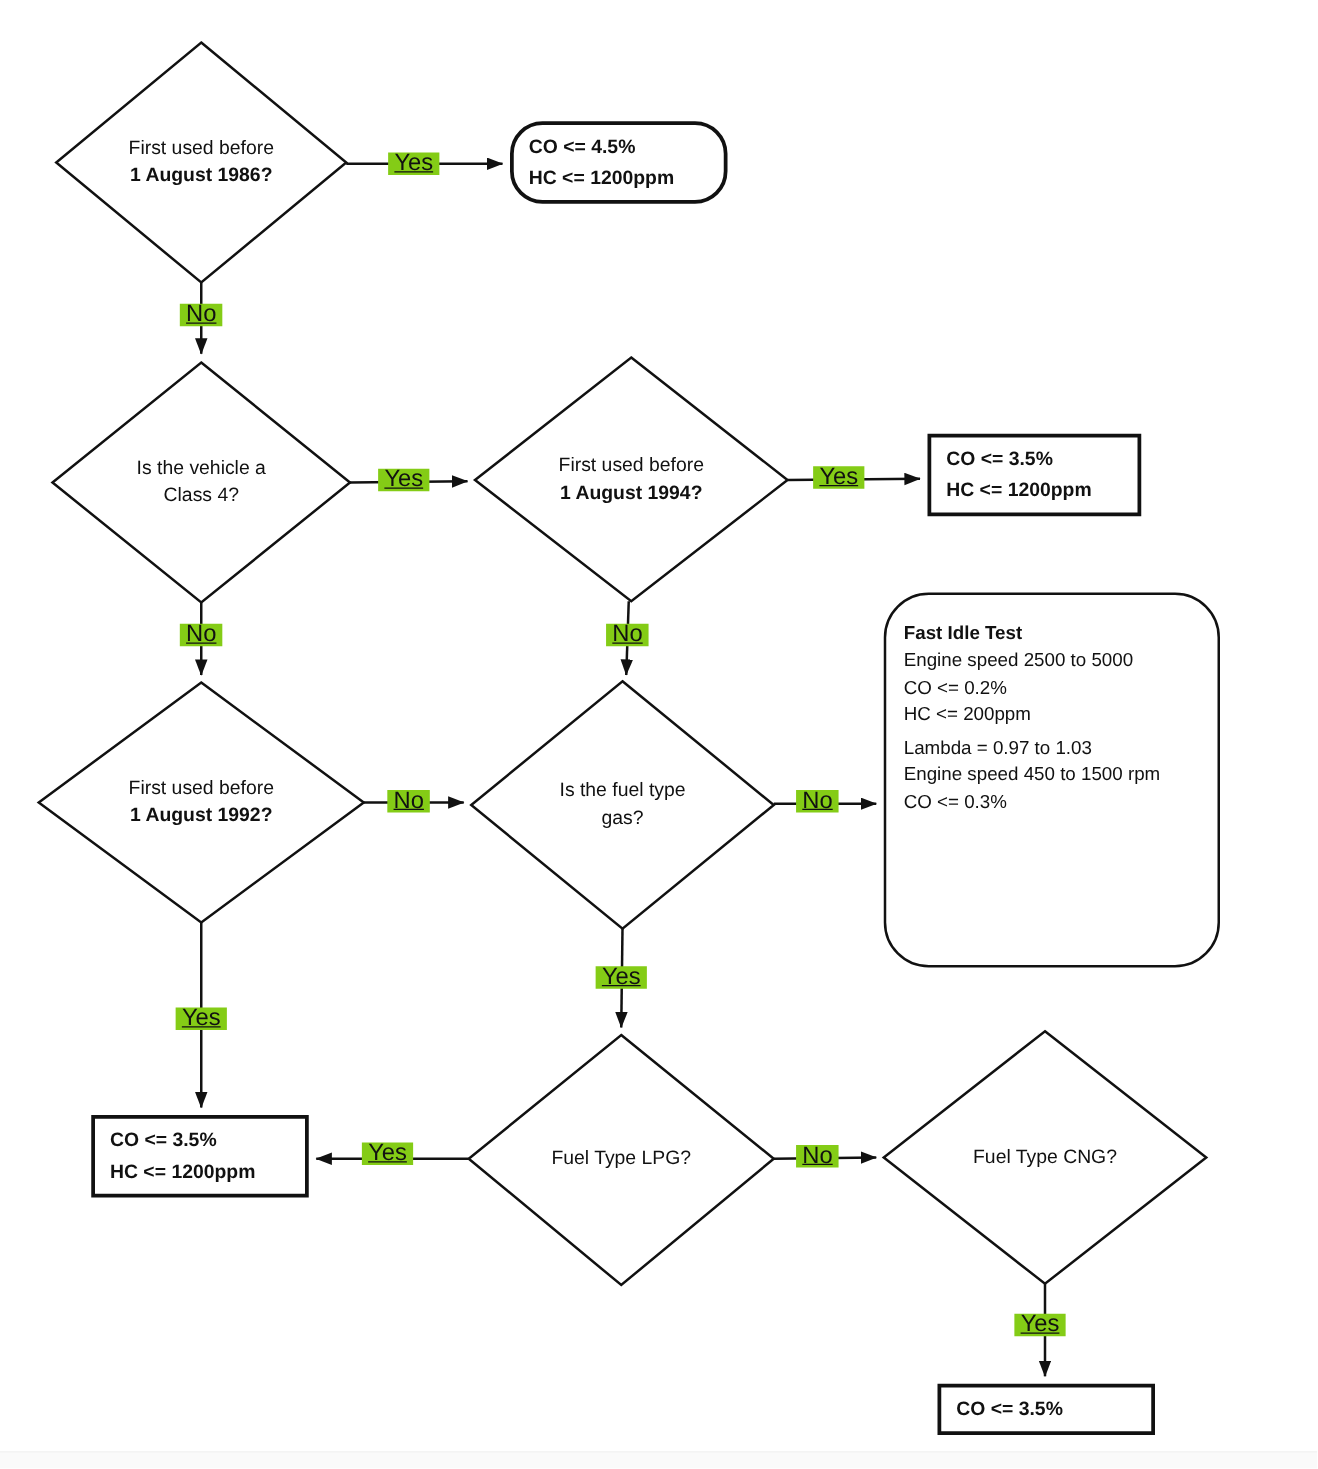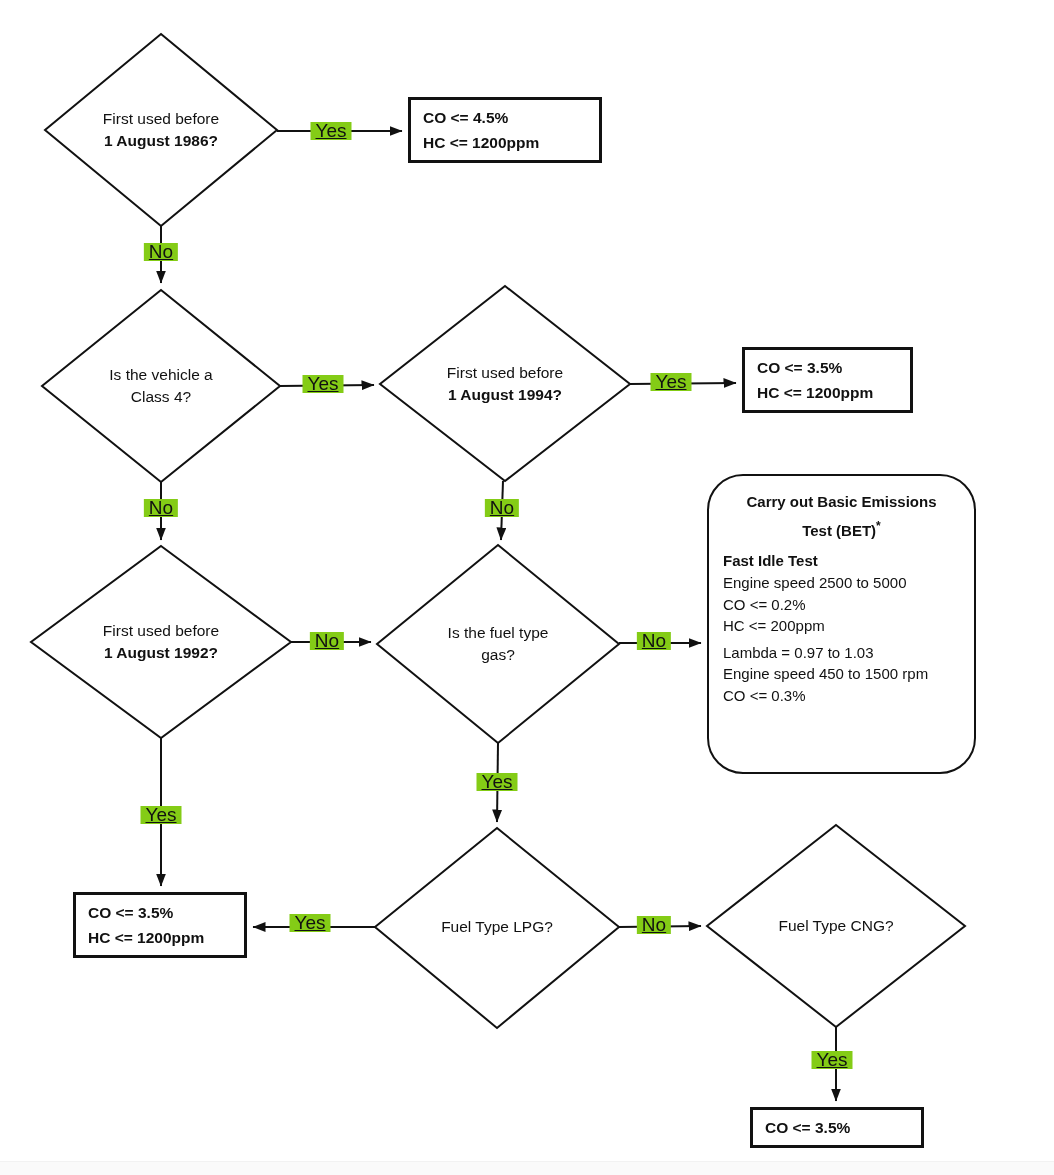--- a/index.html
+++ b/index.html
@@ -106,41 +106,37 @@
   <div class="elabel" style="left:161px;top:508px;">No</div>
   <div class="elabel" style="left:502px;top:508px;">No</div>
   <div class="elabel" style="left:327px;top:641px;">No</div>
   <div class="elabel" style="left:654px;top:641px;">No</div>
   <div class="elabel" style="left:161px;top:815px;">Yes</div>
   <div class="elabel" style="left:497px;top:782px;">Yes</div>
   <div class="elabel" style="left:310px;top:923px;">Yes</div>
   <div class="elabel" style="left:654px;top:925px;">No</div>
   <div class="elabel" style="left:832px;top:1060px;">Yes</div>
 
-  <div class="rbox" style="left:408px;top:97px;width:194px;height:66px;">
+  <div class="rbox" style="left:408px;top:97px;width:174px;height:66px;border-radius:26px;">
     <div>CO &lt;= 4.5%</div>
     <div>HC &lt;= 1200ppm</div>
   </div>
   <div class="rbox" style="left:742px;top:347px;width:171px;height:66px;">
     <div>CO &lt;= 3.5%</div>
     <div>HC &lt;= 1200ppm</div>
   </div>
   <div class="rbox" style="left:73px;top:892px;width:174px;height:66px;">
     <div>CO &lt;= 3.5%</div>
     <div>HC &lt;= 1200ppm</div>
   </div>
   <div class="rbox" style="left:750px;top:1107px;width:174px;height:41px;">
     <div>CO &lt;= 3.5%</div>
   </div>
 
   <div class="betbox">
-    <div class="title">
-      <div>Carry out Basic Emissions</div>
-      <div><span>Test (BET)</span><sup>*</sup></div>
-    </div>
     <div class="heading">Fast Idle Test</div>
     <div class="line">Engine speed 2500 to 5000</div>
     <div class="line">CO &lt;= 0.2%</div>
     <div class="line">HC &lt;= 200ppm</div>
     <div class="line gap">Lambda = 0.97 to 1.03</div>
     <div class="line">Engine speed 450 to 1500 rpm</div>
     <div class="line">CO &lt;= 0.3%</div>
   </div>
 
   <div class="bottom-strip"></div>

